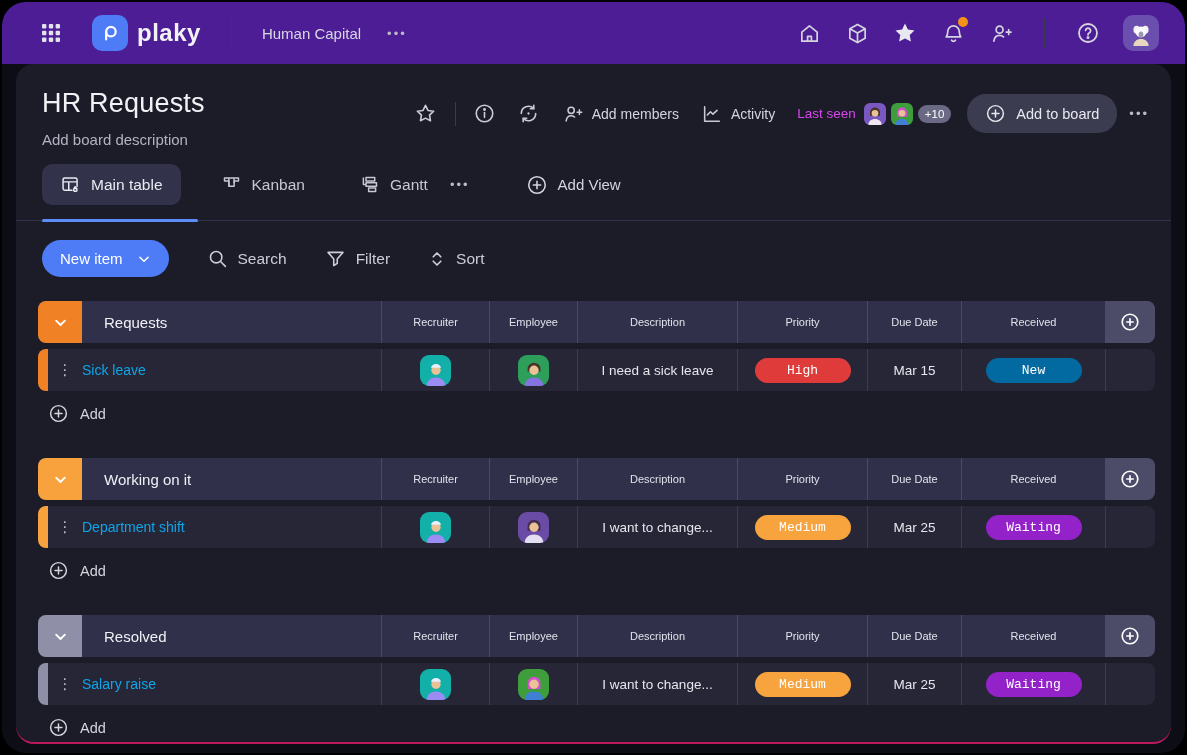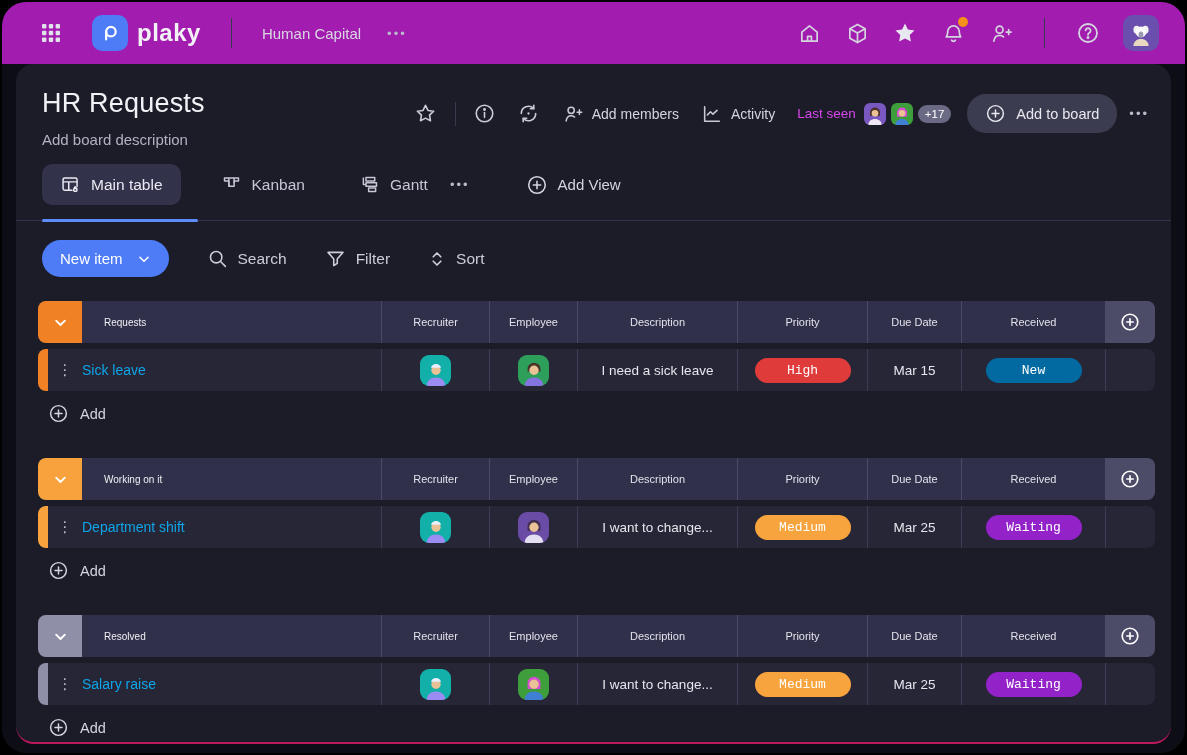--- a/index.html
+++ b/index.html
@@ -1,21 +1,21 @@
 <!DOCTYPE html>
 <html><head>
 <meta charset="utf-8">
 <style>
   * { margin:0; padding:0; box-sizing:border-box; }
   html,body { background:#000; }
   body { font-family:"Liberation Sans","DejaVu Sans",sans-serif; width:1187px; height:755px; overflow:hidden; }
   .window { position:relative; width:1187px; height:755px; background:#0d0d16; border-radius:26px; overflow:hidden; border:2px solid #000; }
 
   
-  .topbar { height:62px; background:#a21caf; display:flex; align-items:center; justify-content:space-between; padding:0 26px 0 30px; }
+  .topbar { height:62px; background:#4c1d95; display:flex; align-items:center; justify-content:space-between; padding:0 26px 0 30px; }
   .tb-left { display:flex; align-items:center; gap:16px; }
   .tb-right { display:flex; align-items:center; gap:10px; }
   .icon-btn { width:38px; height:38px; display:flex; align-items:center; justify-content:center; border-radius:8px; cursor:pointer; position:relative; }
   .icon-btn svg { display:block; }
   .logo { display:flex; align-items:center; gap:9px; margin-left:6px; }
   .logo-mark { width:36px; height:36px; background:#4d7cf6; border-radius:10px; display:flex; align-items:center; justify-content:center; }
   .logo-word { color:#f2f2f6; font-size:24px; font-weight:700; letter-spacing:.5px; }
   .tb-divider { width:1px; height:30px; background:#3a3a4e; margin:0 14px; }
   .workspace { color:#d8d8e2; font-size:15px; }
   .dots { color:#b9b9c8; font-size:13px; letter-spacing:2px; margin-left:10px; cursor:pointer; }
@@ -52,21 +52,21 @@
   .toolbar { display:flex; align-items:center; gap:38px; margin:18px 0 0 26px; }
   .new-item-btn { display:flex; align-items:center; gap:14px; color:#fff; font-size:15px; padding:10px 18px 10px 18px; border-radius:20px; cursor:pointer; }
   .tool { display:flex; align-items:center; gap:10px; color:#cdcdd8; font-size:15.5px; cursor:pointer; }
 
   
   .groups { padding:24px 16px 0 22px; }
   .group { margin-bottom:11px; }
   .grow { display:flex; align-items:stretch; height:42px; }
   .g-header { background:#30304a; border-radius:8px; color:#e6e6ee; }
   .chev-cell { width:44px; border-radius:8px 0 0 8px; display:flex; align-items:center; justify-content:center; cursor:pointer; }
-  .gname-cell { flex:1; display:flex; align-items:center; padding-left:22px; font-size:10px; color:#f0f0f6; }
+  .gname-cell { flex:1; display:flex; align-items:center; padding-left:22px; font-size:15px; color:#f0f0f6; }
   .hcell { display:flex; align-items:center; justify-content:center; font-size:11px; color:#e2e2ec; border-left:1px solid #4a4a66; cursor:pointer; }
   .plus-cell { width:50px; background:#4c4c68; border-radius:0 8px 8px 0; display:flex; align-items:center; justify-content:center; border-left:none; cursor:pointer; }
   .col-recruiter { width:108px; } .col-employee { width:88px; } .col-desc { width:160px; }
   .col-priority { width:130px; } .col-due { width:94px; } .col-received { width:144px; }
 
   .g-row { background:#262637; border-radius:8px; margin-top:6px; }
   .bar-cell { width:10px; border-radius:8px 0 0 8px; }
   .kebab { width:34px; display:flex; align-items:center; justify-content:center; color:#b9b9c8; font-size:15px; cursor:pointer; letter-spacing:0; }
   .iname-cell { flex:1; display:flex; align-items:center; font-size:14px; color:#0ea5e9; }
   .rcell { display:flex; align-items:center; justify-content:center; border-left:1px solid #3c3c54; font-size:13.5px; color:#e6e6ee; }
@@ -214,21 +214,21 @@
                 <path d="M4 24c0-4.4 3.6-7.2 8-7.2s8 2.8 8 7.2z" fill="#efe7f2"></path>
               </svg>
           </span>
           <span class="mini-avatar" style="background: rgb(63, 158, 60);">
             <svg width="20" height="20" viewBox="0 0 24 24">
                 <path d="M6 9a6 6 0 0 1 12 0v5H6z" fill="#d44fd0"></path>
                 <circle cx="12" cy="10" r="4" fill="#eac296"></circle>
                 <path d="M4 24c0-4.4 3.6-7.2 8-7.2s8 2.8 8 7.2z" fill="#3f7fd4"></path>
               </svg>
           </span>
-          <span class="overflow-badge">+17</span>
+          <span class="overflow-badge">+10</span>
         </div>
         <div class="add-to-board">
           <svg width="21" height="21" viewBox="0 0 24 24" fill="none" stroke="#e8e8f0" stroke-width="1.7" stroke-linecap="round">
               <circle cx="12" cy="12" r="9"></circle>
               <path d="M12 8v8M8 12h8"></path>
             </svg>
           <span>Add to board</span>
         </div>
         <span class="dots" style="margin-left:6px;">•••</span>
       </div>

